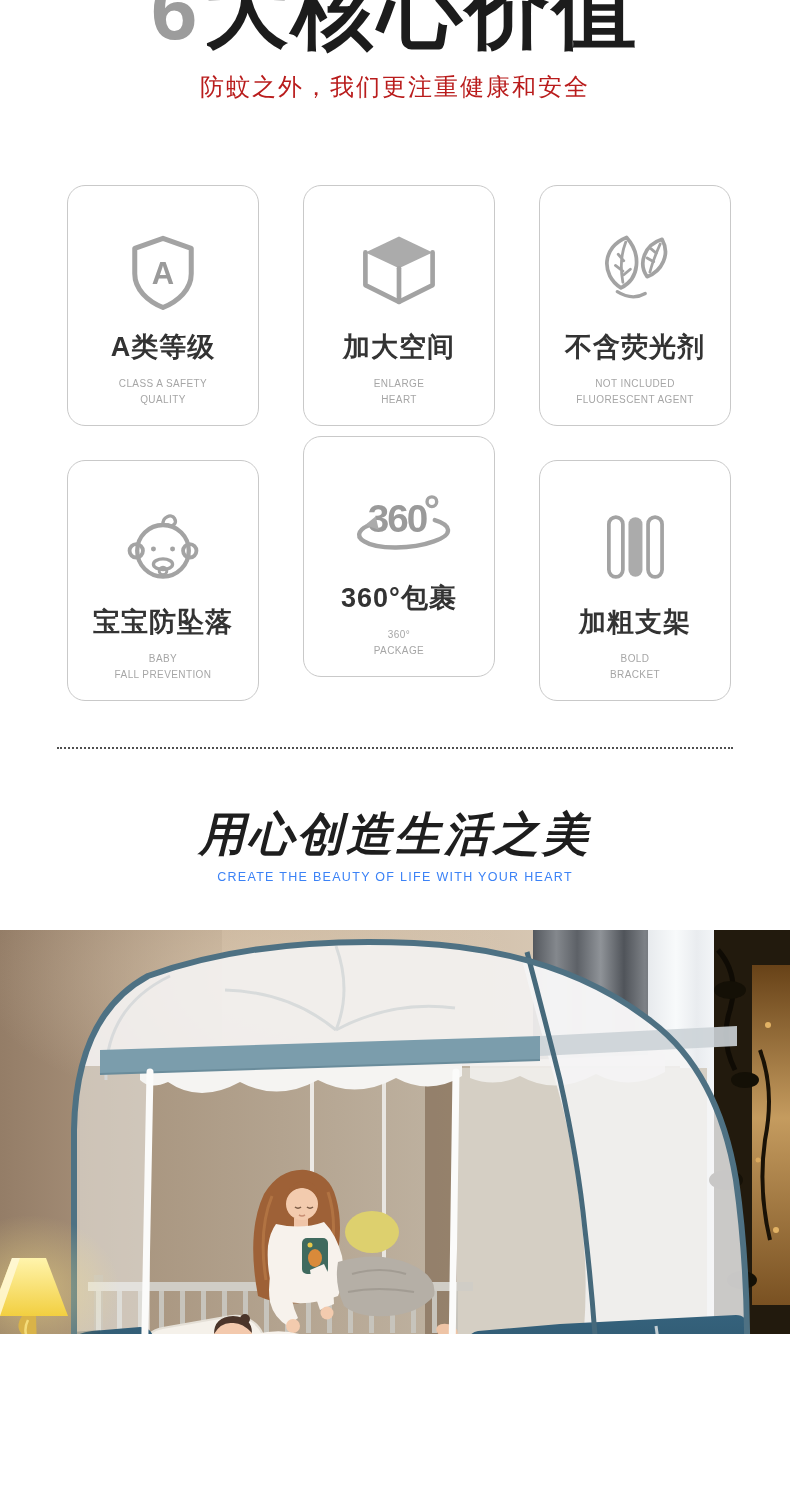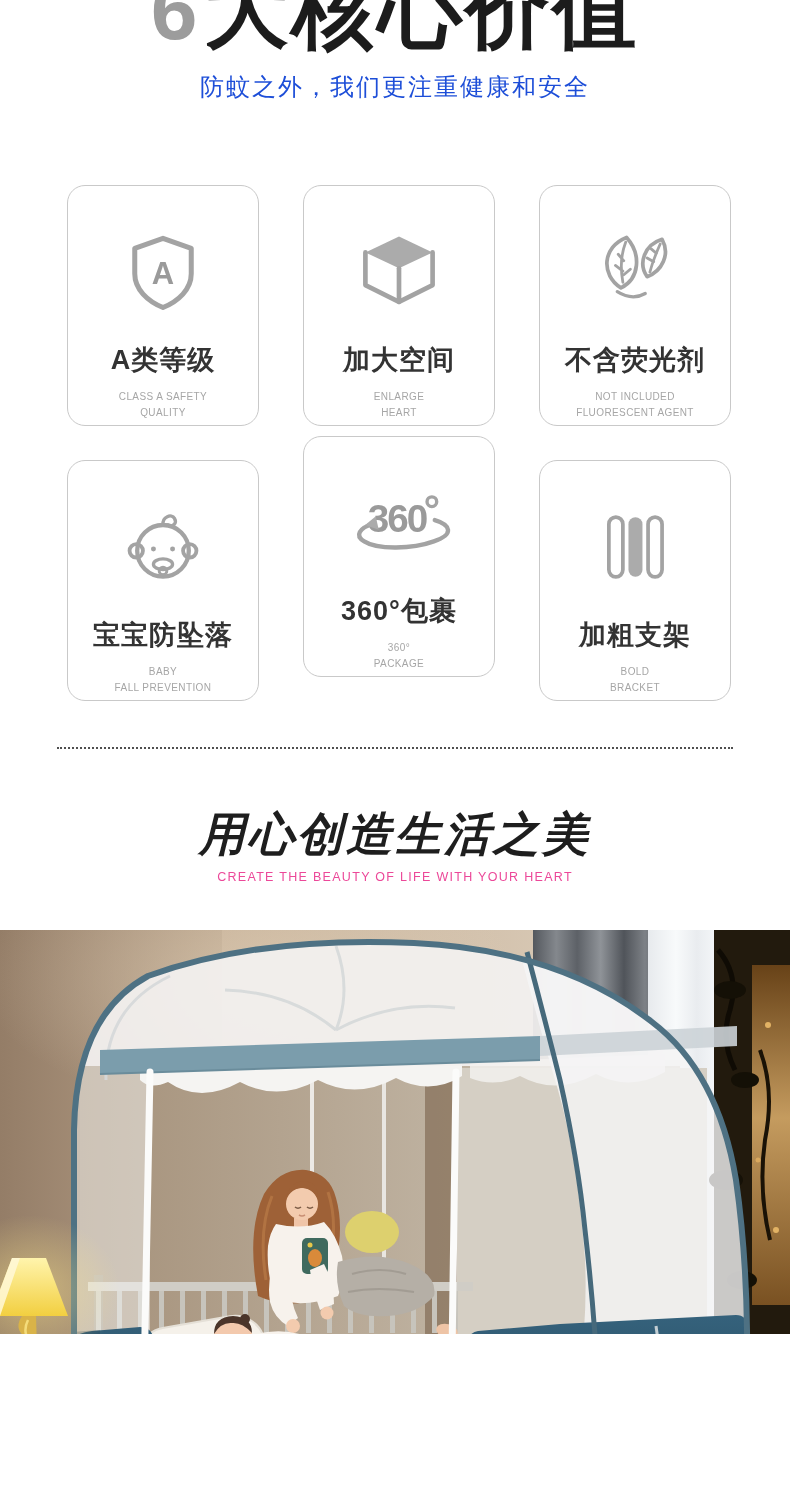--- a/index.html
+++ b/index.html
@@ -4,39 +4,39 @@
 <style>
   html,body{margin:0;padding:0;background:#fff;}
   body{width:790px;height:1510px;overflow:hidden;font-family:"Liberation Sans",sans-serif;}
   .page{position:relative;width:790px;height:1334px;overflow:hidden;background:#fff;}
 
   
   .hero-title{position:absolute;top:-32px;left:0;width:790px;text-align:center;
     font-size:84px;line-height:1;font-weight:800;letter-spacing:3px;color:#1c1c1c;margin:0;white-space:nowrap;}
   .hero-title .num{color:#9c9c9c;margin-right:4px;}
   .hero-sub{position:absolute;top:71px;left:0;width:790px;text-align:center;
-    font-size:24px;color:#1d4ed8;letter-spacing:2px;}
+    font-size:24px;color:#b91c1c;letter-spacing:2px;}
 
   
   .card{position:absolute;width:192px;height:241px;border:1px solid #c9c9c9;border-radius:18px;
     background:#fff;display:flex;flex-direction:column;align-items:center;box-sizing:border-box;}
   .c0{left:67px;top:185px}.c1{left:303px;top:185px}.c2{left:539px;top:185px}
   .c3{left:67px;top:460px}.c4{left:303px;top:436px}.c5{left:539px;top:460px}
   .card-icon{margin-top:40px;height:92px;display:flex;align-items:center;justify-content:center;}
-  .card-title{margin-top:24px;font-size:27px;color:#333;font-weight:600;letter-spacing:1px;white-space:nowrap;}
+  .card-title{margin-top:11px;font-size:27px;color:#333;font-weight:600;letter-spacing:1px;white-space:nowrap;}
   .card-sub{margin-top:11px;font-size:10px;color:#a6a6a6;text-align:center;line-height:1.55;letter-spacing:.4px;}
 
   
   .dots{position:absolute;top:747px;left:57px;width:676px;height:0;border-top:2px dotted #4f4f4f;}
 
   
   .s2-title{position:absolute;top:804px;left:0;width:790px;text-align:center;
     font-size:46px;font-weight:800;color:#1e1e1e;letter-spacing:3px;font-style:italic;}
   .s2-sub{position:absolute;top:870px;left:0;width:790px;text-align:center;
-    font-size:12.5px;color:#ec4899;letter-spacing:1.3px;}
+    font-size:12.5px;color:#3b82f6;letter-spacing:1.3px;}
 
   
   .photo{position:absolute;top:930px;left:0;width:790px;height:580px;overflow:hidden;}
   .icon-stroke{stroke:#a3a3a3;fill:none;stroke-linecap:round;stroke-linejoin:round;}
   .icon-fill{fill:#ababab;}
   .icon-text{fill:#9a9a9a;font-family:"Liberation Sans",sans-serif;font-weight:bold;}
 </style>
 </head>
 <body>
 

